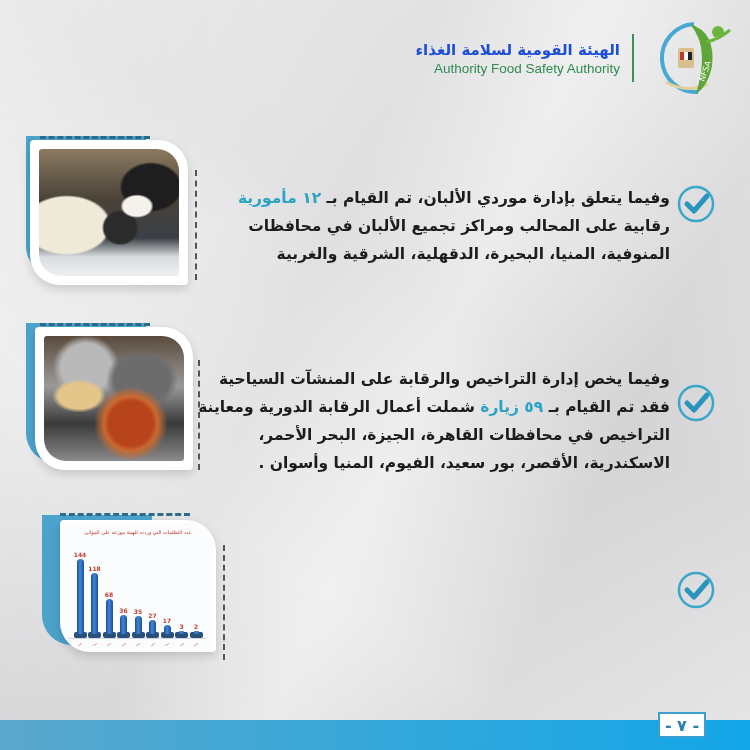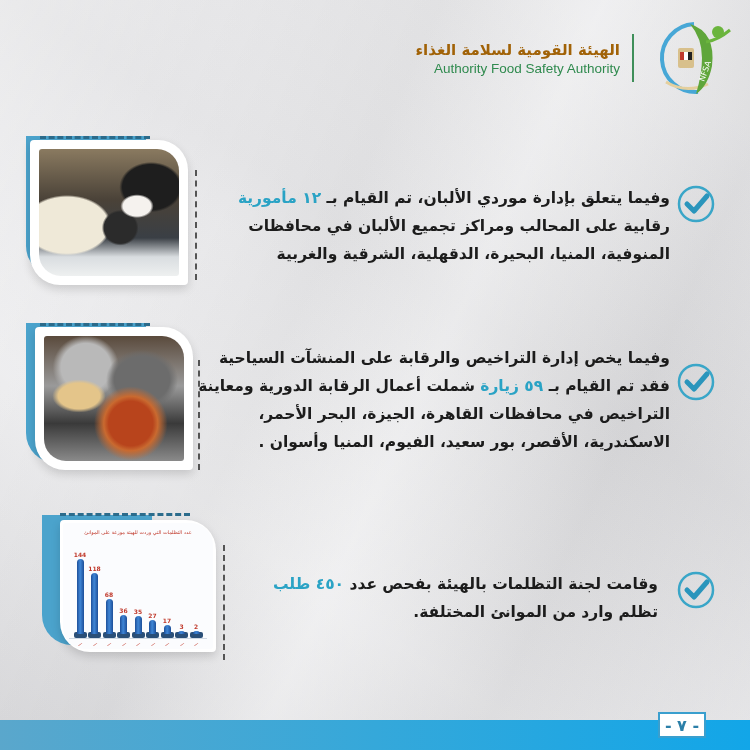--- a/index.html
+++ b/index.html
@@ -12,21 +12,21 @@
   .paper-texture {
     position: absolute; inset: 0;
     background:
       linear-gradient(115deg, rgba(255,255,255,0.35) 0%, rgba(255,255,255,0) 20%, rgba(0,0,0,0.03) 40%, rgba(255,255,255,0.3) 55%, rgba(0,0,0,0.04) 75%, rgba(255,255,255,0.25) 100%),
       linear-gradient(35deg, rgba(0,0,0,0.03) 0%, rgba(255,255,255,0.2) 30%, rgba(0,0,0,0.03) 60%, rgba(255,255,255,0.2) 90%);
     pointer-events: none;
   }
   
   .header { position: absolute; top: 18px; right: 18px; display: flex; align-items: center; gap: 12px; }
   .brand-text { text-align: right; color: #2f8a4e; }
-  .brand-ar { font-size: 15px; font-weight: bold; direction: rtl; letter-spacing: 0.5px; color: #a16207; margin-left: 25px; }
+  .brand-ar { font-size: 15px; font-weight: bold; direction: rtl; letter-spacing: 0.5px; color: #1d4ed8; margin-left: 25px; }
   .brand-en { font-size: 13.5px; color: #2f8a4e; margin-top: 2px; font-family: "Liberation Sans", sans-serif; }
   .brand-divider { width: 2px; height: 48px; background: #3f8f5a; }
   .logo { width: 86px; height: 80px; position: relative; }
   .logo svg { width: 100%; height: 100%; }
 
   
   .section { position: absolute; left: 0; right: 0; }
   .photo-frame {
     position: absolute; background: #fff; border-radius: 4px 30px 4px 30px;
     box-shadow: 0 4px 10px rgba(0,0,0,0.15); padding: 9px;
@@ -141,21 +141,21 @@
   </div>
 </div>
 
 <div class="section">
   <div class="photo-backer" style="left:26px; top:323px; width:120px; height:140px;"></div>
   <div class="photo-dash-top" style="left:40px; top:323px; width:110px;"></div>
   <div class="photo-dash-right" style="left:198px; top:360px; height:110px;"></div>
   <div class="photo-frame" style="left:35px; top:327px; width:158px; height:143px;">
     <div class="photo photo-food"></div>
   </div>
-  <div class="bullet" style="top:344px; width:520px;">
+  <div class="bullet" style="top:365px; width:520px;">
     <svg class="check-icon" viewBox="0 0 40 40" style="margin-top:18px;">
       <circle cx="20" cy="20" r="17" fill="none" stroke="#3aa6c8" stroke-width="2.5"></circle>
       <path d="M11 20 L18 27 L31 12" fill="none" stroke="#2a95bc" stroke-width="5" stroke-linecap="round" stroke-linejoin="round"></path>
     </svg>
     <div class="bullet-text">
       <span>وفيما يخص إدارة التراخيص والرقابة على المنشآت السياحية فقد تم القيام بـ </span><span class="hl">٥٩ زيارة</span><span> شملت أعمال الرقابة الدورية ومعاينة التراخيص في محافظات القاهرة، الجيزة، البحر الأحمر، الاسكندرية، الأقصر، بور سعيد، الفيوم، المنيا وأسوان .</span>
     </div>
   </div>
 </div>
 
@@ -224,20 +224,17 @@
           <div class="chart-label">—</div>
           <div class="chart-label">—</div>
         </div>
     </div>
   </div>
   <div class="bullet" style="top:570px; width:480px;">
     <svg class="check-icon" viewBox="0 0 40 40">
       <circle cx="20" cy="20" r="17" fill="none" stroke="#3aa6c8" stroke-width="2.5"></circle>
       <path d="M11 20 L18 27 L31 12" fill="none" stroke="#2a95bc" stroke-width="5" stroke-linecap="round" stroke-linejoin="round"></path>
     </svg>
-    <div class="bullet-text" style="margin-right:18px;">
-      <span>وقامت لجنة التظلمات بالهيئة بفحص عدد </span><span class="hl">٤٥٠ طلب</span><span> تظلم وارد من الموانئ المختلفة.</span>
-    </div>
   </div>
 </div>
 
 <div class="footer-band"></div>
 <div class="page-num">- ٧ -</div>
 
 </body></html>

